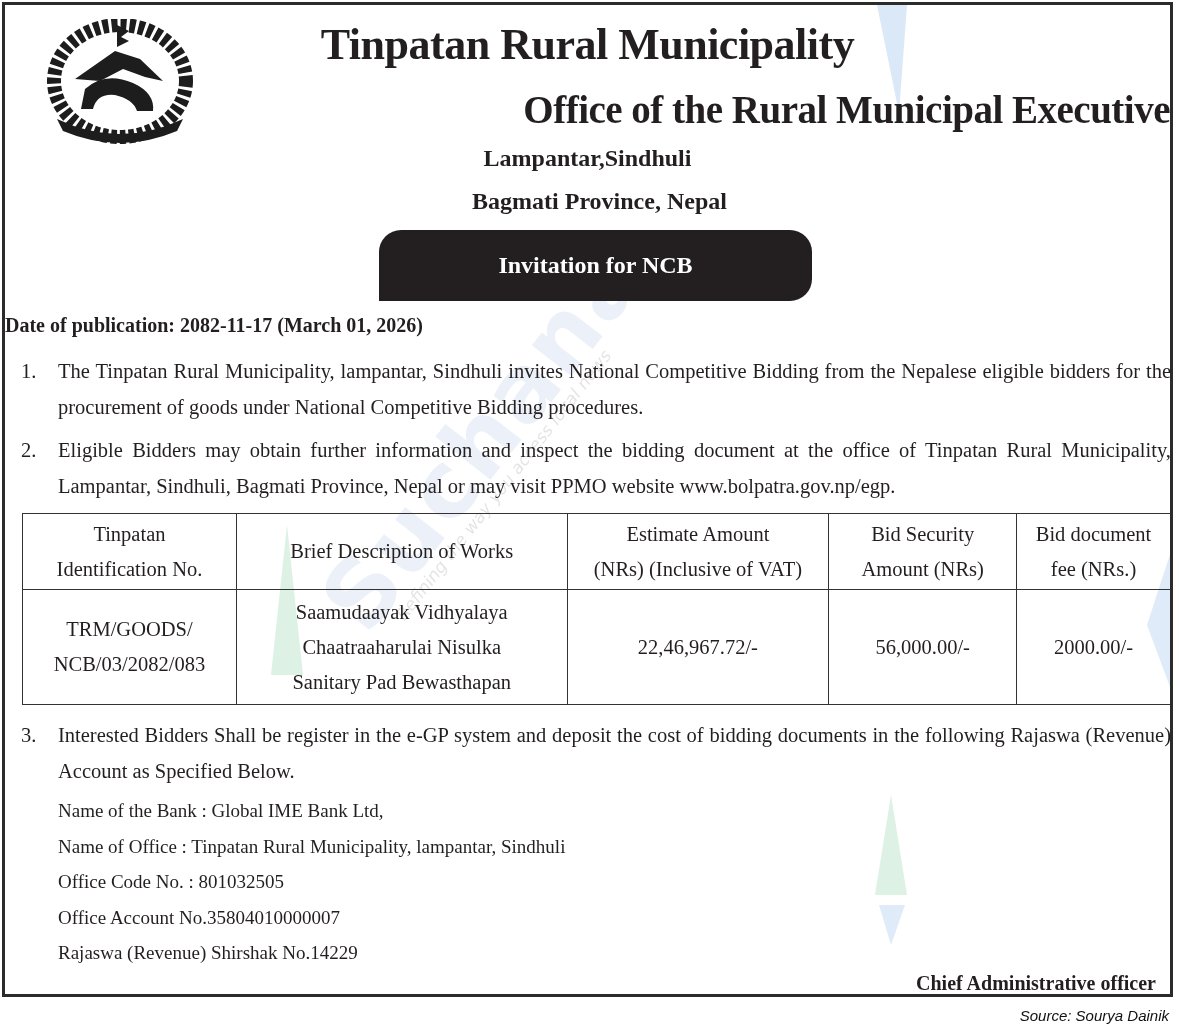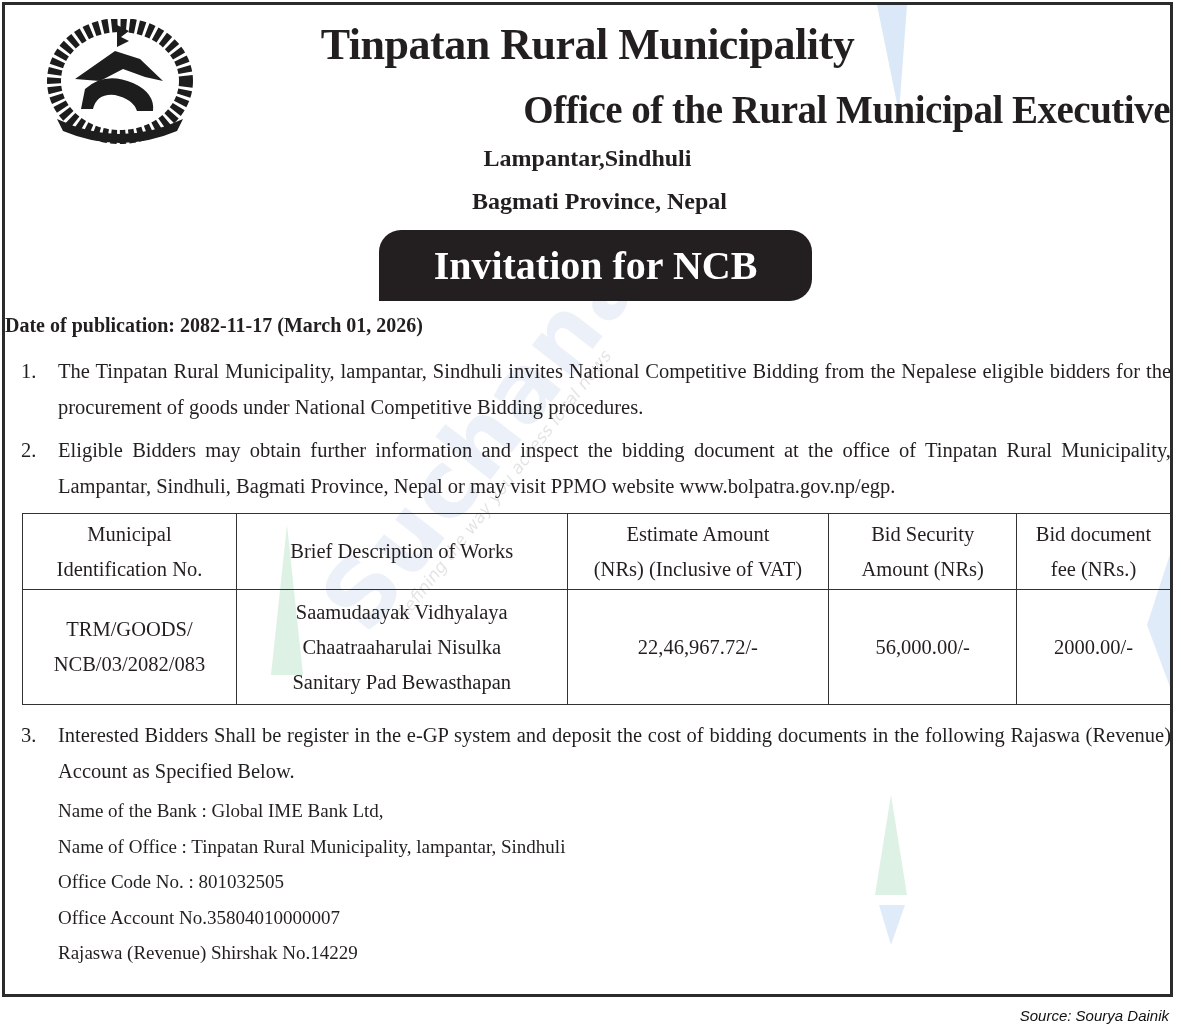--- a/index.html
+++ b/index.html
@@ -6,21 +6,21 @@
     body { width: 1181px; height: 1030px; position: relative; overflow: hidden; font-family: "Liberation Serif", "DejaVu Serif", serif; color: #231f20; }
     .frame { position: absolute; left: 2px; top: 2px; width: 1171px; height: 995px; border: 3px solid #2b2b2b; box-sizing: border-box; background: #fff; overflow: hidden; }
     .wm { position: absolute; pointer-events: none; }
     .wm-text { position: absolute; left: 250px; top: 380px; transform: rotate(-52deg); font-family: "DejaVu Sans", sans-serif; font-weight: bold; font-size: 92px; color: rgba(70,110,190,0.10); letter-spacing: 2px; }
     .wm-sub { position: absolute; left: 330px; top: 470px; transform: rotate(-52deg); font-family: "DejaVu Sans", sans-serif; font-style: italic; font-size: 17px; color: rgba(120,120,120,0.20); }
     .emblem { position: absolute; left: 40px; top: 14px; width: 150px; height: 128px; }
     .h1 { position: absolute; left: 0; right: 0; top: 14px; text-align: center; font-size: 44px; font-weight: bold; letter-spacing: -0.5px; }
     .h2 { position: absolute; left: 0; right: 0; top: 82px; text-align: right; font-size: 39px; font-weight: bold; letter-spacing: -0.5px; }
     .h3 { position: absolute; left: 0; right: 0; top: 140px; text-align: center; font-size: 24px; font-weight: bold; }
     .h4 { position: absolute; left: 0; right: 0; top: 183px; text-align: center; font-size: 24px; font-weight: bold; padding-left: 24px; }
-    .banner { position: absolute; left: 374px; top: 225px; width: 433px; height: 71px; background: #231f20; color: #fff; border-radius: 22px 22px 22px 0; display: flex; align-items: center; justify-content: center; font-size: 40px; font-weight: bold; box-sizing: border-box; }
+    .banner { position: absolute; left: 374px; top: 225px; width: 433px; height: 71px; background: #231f20; color: #fff; border-radius: 22px 22px 22px 0; display: flex; align-items: center; justify-content: center; font-size: 24px; font-weight: bold; box-sizing: border-box; }
     .pubdate { position: absolute; left: 0; right: 0; top: 309px; text-align: left; font-size: 20px; font-weight: bold; }
     .para { position: absolute; left: 16px; width: 1150px; font-size: 20.5px; line-height: 36px; }
     .para .num { position: absolute; left: 0; top: 0; }
     .para .txt { margin-left: 37px; text-align: justify; text-align-last: left; }
     .p1 { top: 348px; }
     .p2 { top: 427px; }
     .p3 { top: 712px; }
     table.bid { position: absolute; left: 17px; top: 508px; width: 1149px; border-collapse: collapse; font-size: 20.5px; }
     table.bid th, table.bid td { border: 1.5px solid #333; text-align: center; vertical-align: middle; font-weight: normal; line-height: 35px; padding: 0 4px; }
     table.bid th { height: 75px; }
@@ -81,21 +81,21 @@
   <table class="bid">
     <colgroup>
       <col style="width:214px">
         <col style="width:331px">
         <col style="width:262px">
         <col style="width:188px">
         <col style="width:154px">
     </colgroup>
     <thead>
       <tr>
-        <th><span>Municipal</span><br><span>Identification No.</span></th>
+        <th><span>Tinpatan</span><br><span>Identification No.</span></th>
         <th><span>Brief Description of Works</span></th>
         <th><span>Estimate Amount</span><br><span>(NRs) (Inclusive of VAT)</span></th>
         <th><span>Bid Security</span><br><span>Amount (NRs)</span></th>
         <th><span>Bid document</span><br><span>fee (NRs.)</span></th>
       </tr>
     </thead>
     <tbody>
       <tr>
         <td><span>TRM/GOODS/</span><br><span>NCB/03/2082/083</span></td>
         <td><span>Saamudaayak Vidhyalaya</span><br><span>Chaatraaharulai Nisulka</span><br><span>Sanitary Pad Bewasthapan</span></td>
@@ -112,15 +112,16 @@
   </div>
 
   <div class="bank">
     <div>Name of the Bank : Global IME Bank Ltd,</div>
     <div>Name of Office : Tinpatan Rural Municipality, lampantar, Sindhuli</div>
     <div>Office Code No. : 801032505</div>
     <div>Office Account No.35804010000007</div>
     <div>Rajaswa (Revenue) Shirshak No.14229</div>
   </div>
 
+  <div class="sign">Chief Administrative officer</div>
 </div>
 
 <div class="source">Source: Sourya Dainik</div>
 
 </body></html>

